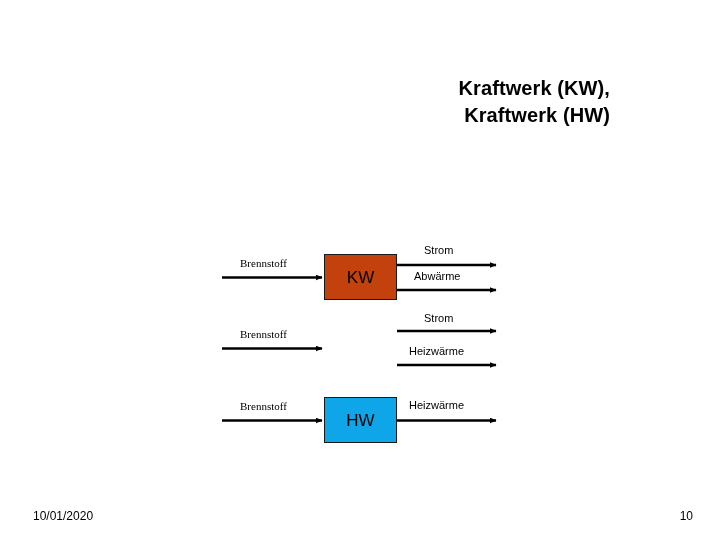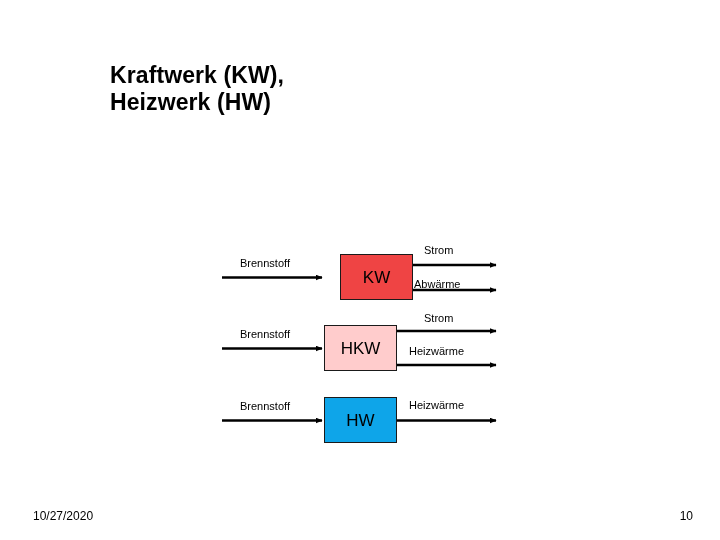--- a/index.html
+++ b/index.html
@@ -13,24 +13,24 @@
     font-family: "Liberation Sans", sans-serif;
     color: #000000;
     overflow: hidden;
     position: relative;
   }
 
   
   #slide-title {
     position: absolute;
     left: 110px;
-    top: 62px;
+    top: 75px;
     width: 500px;
-    text-align: left;
-    font-size: 23px;
+    text-align: right;
+    font-size: 20px;
     font-weight: bold;
     line-height: 27px;
     letter-spacing: 0.1px;
   }
   #slide-title .title-line {
     display: block;
     white-space: nowrap;
   }
 
   
@@ -54,43 +54,43 @@
     height: 46px;
     border: 1px solid #1a1a1a;
     box-sizing: border-box;
     display: flex;
     align-items: center;
     justify-content: center;
     font-size: 17px;
     font-weight: normal;
     line-height: 1;
   }
-  #block-kw  { left: 340px; top: 254px; background: #ef4444; }
+  #block-kw  { left: 324px; top: 254px; background: #c2410c; }
   #block-hkw { left: 324px; top: 325px; background: #ffcccc; }
   #block-hw  { left: 324px; top: 397px; background: #0ea5e9; }
 
   
   .flow-label {
     position: absolute;
     font-size: 11px;
     line-height: 13px;
     white-space: nowrap;
     color: #000000;
   }
-  .flow-label.in  { text-align: right; }
+  .flow-label.in  { text-align: right; font-family: Liberation Serif, serif; }
   .flow-label.out { text-align: right; }
 
   
   #label-in-kw  { left: 240px; top: 257px; }
   #label-in-hkw { left: 240px; top: 328px; }
   #label-in-hw  { left: 240px; top: 400px; }
 
   
   #label-out-kw-1  { left: 424px; top: 244px; }
-  #label-out-kw-2  { left: 414px; top: 270px; margin-top: 8px; }
+  #label-out-kw-2  { left: 414px; top: 270px; }
   #label-out-hkw-1 { left: 424px; top: 312px; }
   #label-out-hkw-2 { left: 409px; top: 345px; }
   #label-out-hw-1  { left: 409px; top: 399px; }
 
   
   #footer-date {
     position: absolute;
     left: 33px;
     top: 509px;
     font-size: 12px;
@@ -102,21 +102,21 @@
     top: 509px;
     font-size: 12px;
     line-height: 14px;
   }
 </style>
 </head>
 <body>
 
 <div id="slide-title">
   <span class="title-line">Kraftwerk (KW),</span>
-  <span class="title-line">Heizwerk (HW)</span>
+  <span class="title-line">Kraftwerk (HW)</span>
 </div>
 
 <div id="diagram">
 
   <svg id="diagram-svg" width="720" height="540" viewBox="0 0 720 540">
     <defs>
       <marker id="arrowhead" markerWidth="7" markerHeight="7" refX="6.4" refY="3" orient="auto" markerUnits="userSpaceOnUse">
         <path d="M 0 0 L 7 3 L 0 6 z" fill="#000000"></path>
       </marker>
     </defs>
@@ -130,36 +130,33 @@
     <line x1="397" y1="365" x2="496" y2="365" stroke="#000000" stroke-width="2.3" marker-end="url(#arrowhead)"></line>
 
     <line x1="222" y1="420.5" x2="322" y2="420.5" stroke="#000000" stroke-width="2.3" marker-end="url(#arrowhead)"></line>
     <line x1="397" y1="420.5" x2="496" y2="420.5" stroke="#000000" stroke-width="2.3" marker-end="url(#arrowhead)"></line>
   </svg>
 
   <div class="proc-block" id="block-kw">
     <span>KW</span>
   </div>
 
-  <div class="proc-block" id="block-hkw">
-    <span>HKW</span>
-  </div>
 
   <div class="proc-block" id="block-hw">
     <span>HW</span>
   </div>
 
   <div class="flow-label in" id="label-in-kw">Brennstoff</div>
   <div class="flow-label in" id="label-in-hkw">Brennstoff</div>
   <div class="flow-label in" id="label-in-hw">Brennstoff</div>
 
   <div class="flow-label out" id="label-out-kw-1">Strom</div>
   <div class="flow-label out" id="label-out-kw-2">Abwärme</div>
 
   <div class="flow-label out" id="label-out-hkw-1">Strom</div>
   <div class="flow-label out" id="label-out-hkw-2">Heizwärme</div>
 
   <div class="flow-label out" id="label-out-hw-1">Heizwärme</div>
 
 </div>
 
-<div id="footer-date">10/27/2020</div>
+<div id="footer-date">10/01/2020</div>
 <div id="footer-page">10</div>
 
 </body></html>

